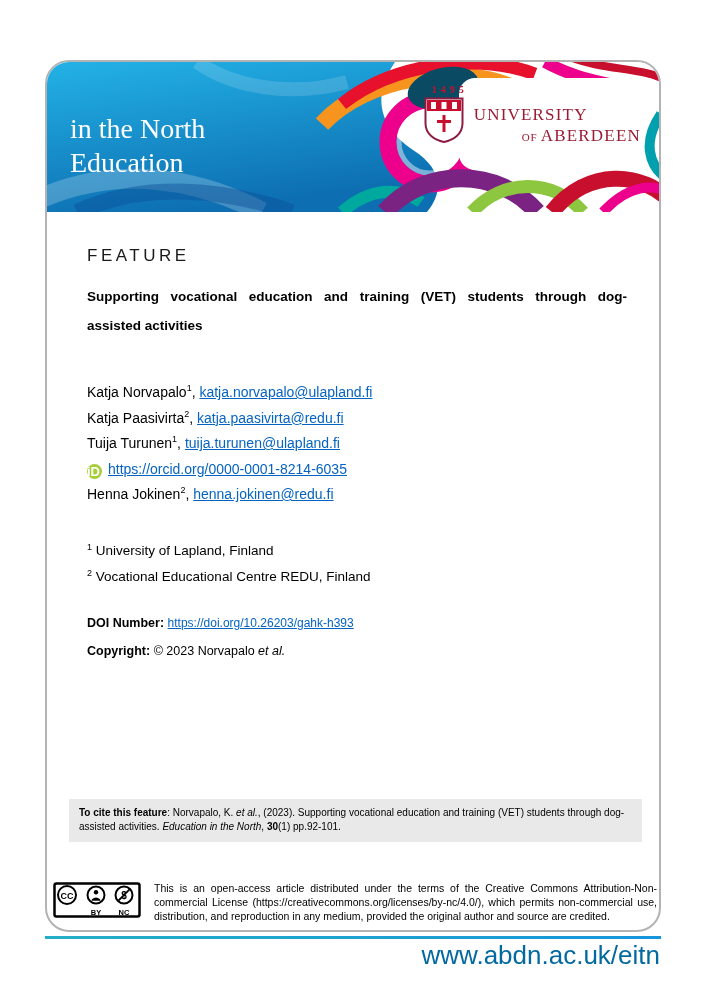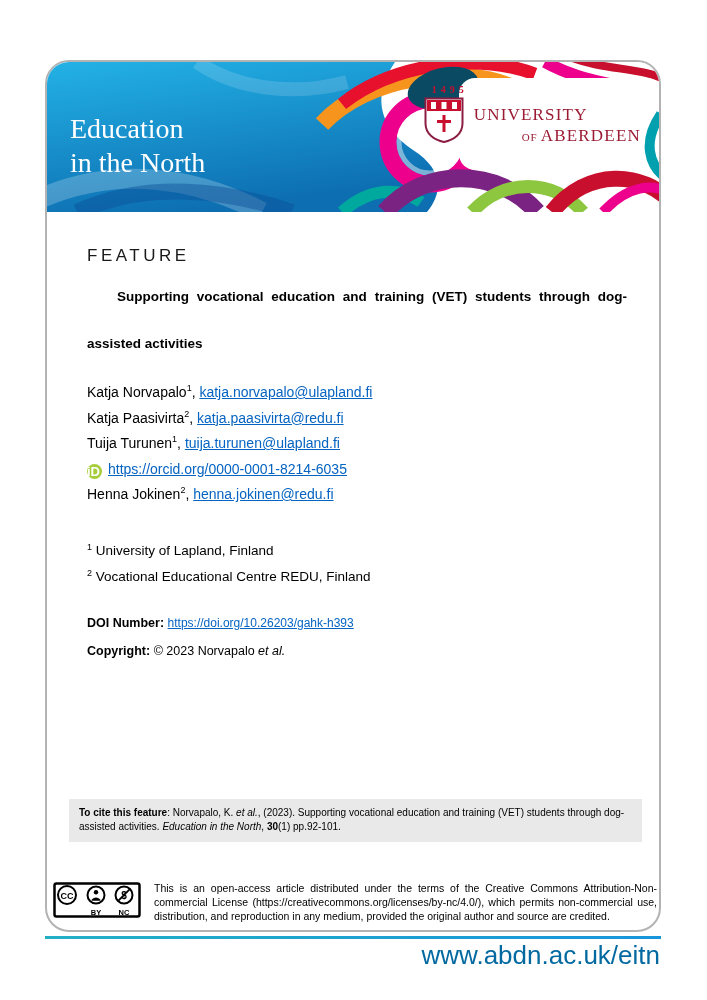--- a/index.html
+++ b/index.html
@@ -17,22 +17,22 @@
   .crest{display:flex;flex-direction:column;align-items:flex-end;}
   .founded{color:#C8102E;font-family:"Liberation Serif",serif;font-size:10px;letter-spacing:4px;
            margin-bottom:2px;margin-right:-4px;font-weight:bold;}
   .uni-text{margin-top:20px;color:#9A1B33;font-family:"Liberation Serif",serif;letter-spacing:1.2px;}
   .uni-line1,.uni-line2{font-size:17px;line-height:21px;}
   .uni-line2 .of{font-size:11px;letter-spacing:1px;margin-right:3px;padding-left:48px;}
 
   
   .kicker{position:absolute;left:40px;top:184px;font-size:17px;letter-spacing:3.5px;color:#1a1a1a;}
   .title{position:absolute;left:40px;top:227px;width:540px;font-weight:bold;font-size:13.5px;color:#000;}
-  .title .line1{text-align:justify;text-align-last:justify;margin-left:30px;}
-  .title .line2{margin-top:32px;}
+  .title .line1{text-align:justify;text-align-last:justify;}
+  .title .line2{margin-top:14px;}
 
   .authors{position:absolute;left:40px;top:318px;font-size:14px;}
   .author-line{line-height:25.5px;height:25.5px;white-space:nowrap;}
   sup{font-size:9px;vertical-align:super;line-height:0;}
   a,.link{color:#0563C1;text-decoration:underline;cursor:pointer;text-align:center;}
 
   .orcid-icon{display:inline-block;width:15px;height:15px;border-radius:50%;background:#A6CE39;color:#fff;
               font-size:13px;font-weight:bold;text-align:left;line-height:15px;vertical-align:-2px;margin-right:6px;}
 
   .affiliations{position:absolute;left:40px;top:476px;font-size:13.5px;}
@@ -86,22 +86,22 @@
       <rect x="412" y="16" width="204" height="92" rx="16" fill="#ffffff"></rect>
       <path d="M295,150 C322,126 352,124 374,140" stroke="#00A99D" stroke-width="12" fill="none"></path>
       <path d="M338,150 C378,104 452,106 490,150" stroke="#7B2382" stroke-width="18" fill="none"></path>
       <path d="M425,150 C456,116 506,116 536,150" stroke="#8DC63F" stroke-width="13" fill="none"></path>
       <path d="M505,150 C540,106 596,108 626,142" stroke="#C8102E" stroke-width="16" fill="none"></path>
       <path d="M556,150 C580,124 606,120 624,132" stroke="#EC008C" stroke-width="10" fill="none"></path>
       <path d="M614,52 C596,78 600,104 622,118" stroke="#00A0AF" stroke-width="10" fill="none"></path>
     </svg>
 
     <div class="journal-title">
+      <div>in the North</div>
       <div>Education</div>
-      <div>in the North</div>
     </div>
 
     <div class="uni-logo">
       <div class="crest">
         <div class="founded">1495</div>
         <svg width="40" height="46" viewBox="0 0 40 46" aria-hidden="true">
           <path d="M1.5,1.5 h37 v25 c0,10.5 -9,16.5 -18.5,18.5 C10.5,43 1.5,37 1.5,26.5 Z" fill="#fff" stroke="#8C1D40" stroke-width="2"></path>
           <rect x="3" y="3" width="34" height="11" fill="#C8102E"></rect>
           <rect x="7" y="5" width="5" height="7" fill="#fff"></rect>
           <rect x="17.5" y="5" width="5" height="7" fill="#fff"></rect>

